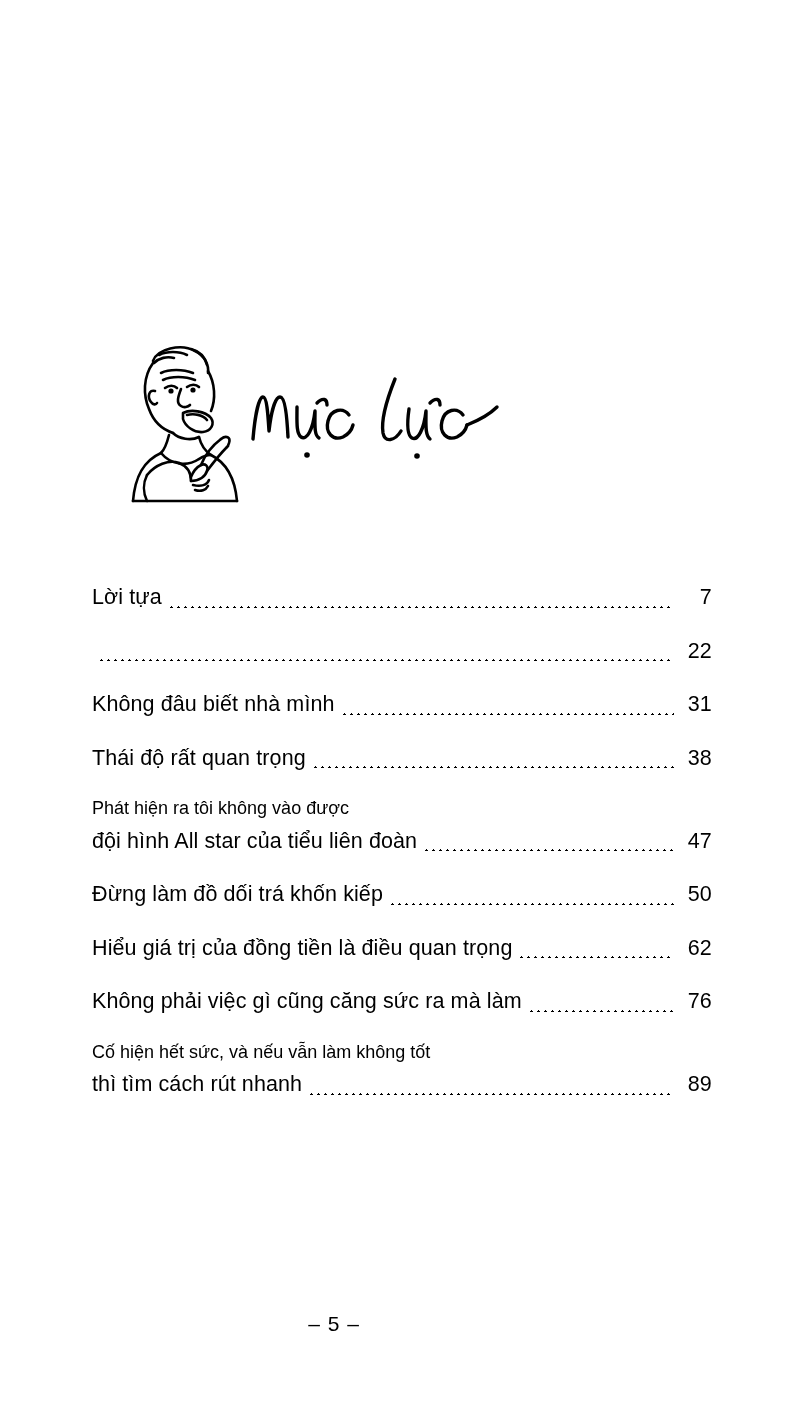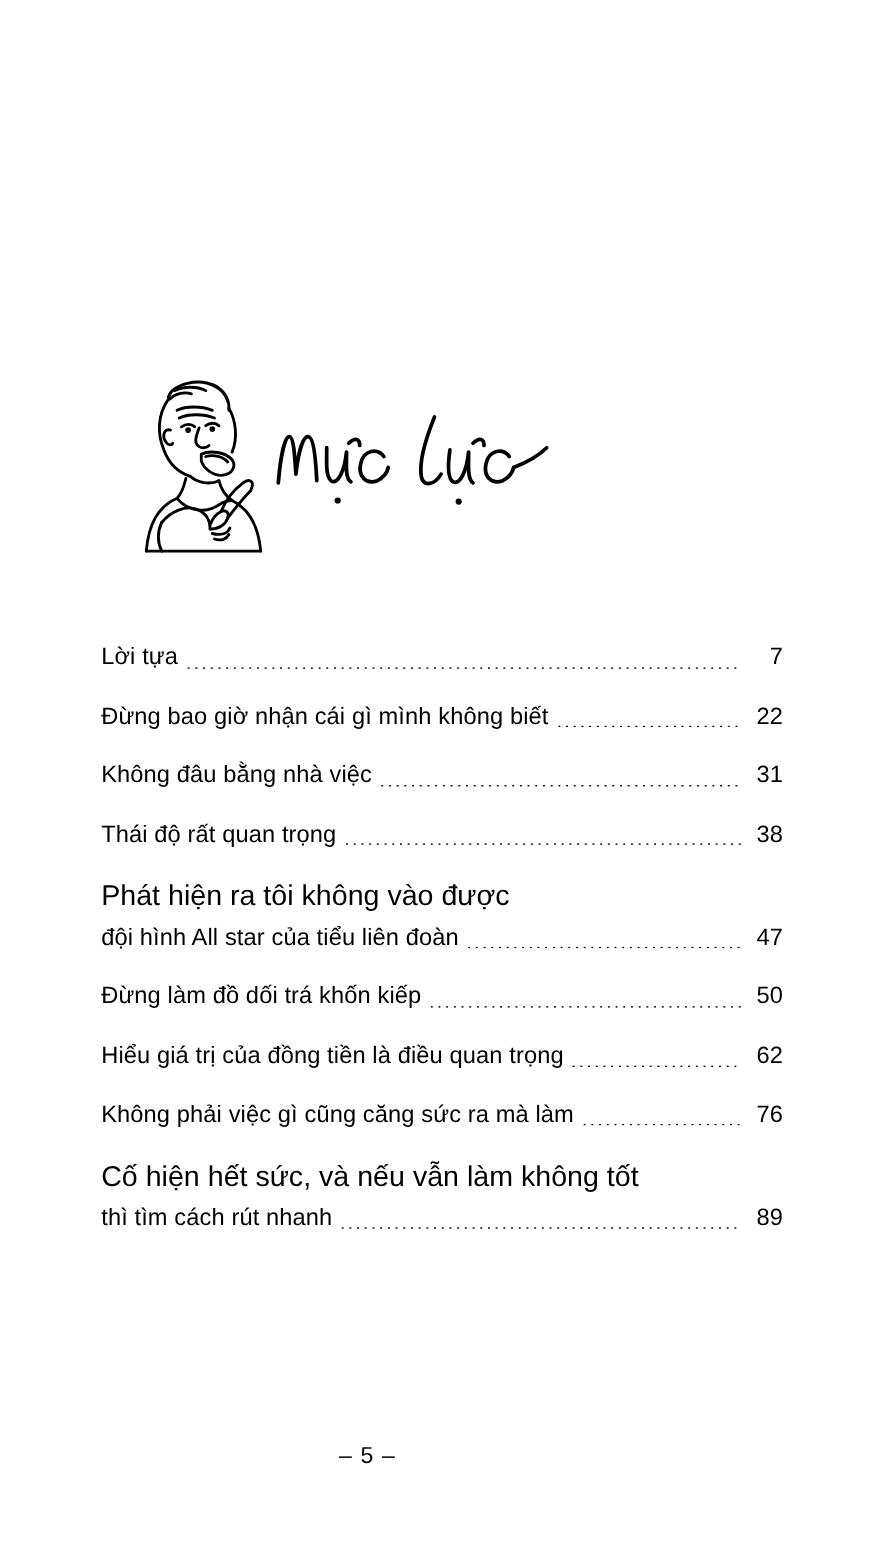--- a/index.html
+++ b/index.html
@@ -86,21 +86,21 @@
     background-position: 0 1px;
     min-width: 20px;
   }
   .page-num {
     flex: 0 0 auto;
     text-align: right;
     min-width: 34px;
     letter-spacing: 0.2px;
   }
   .toc-line-plain {
-    font-size: 26px;
+    font-size: 18px;
     line-height: 1.42;
     white-space: nowrap;
   }
   .toc-entry.two-line .first-row {
     margin-bottom: 4px;
   }
 
   
   .footer {
     position: absolute;
@@ -210,29 +210,28 @@
       <div class="toc-line">
         <span class="toc-label">Lời tựa</span>
         <span class="dots"></span>
         <span class="page-num">7</span>
       </div>
     </div>
 
 
     <div class="toc-entry">
       <div class="toc-line">
-        <span class="toc-label">Đừng bao giờ nhận cái gì mình không biết</span>
         <span class="dots"></span>
         <span class="page-num">22</span>
       </div>
     </div>
 
     <div class="toc-entry">
       <div class="toc-line">
-        <span class="toc-label">Không đâu bằng nhà việc</span>
+        <span class="toc-label">Không đâu biết nhà mình</span>
         <span class="dots"></span>
         <span class="page-num">31</span>
       </div>
     </div>
 
     <div class="toc-entry">
       <div class="toc-line">
         <span class="toc-label">Thái độ rất quan trọng</span>
         <span class="dots"></span>
         <span class="page-num">38</span>

